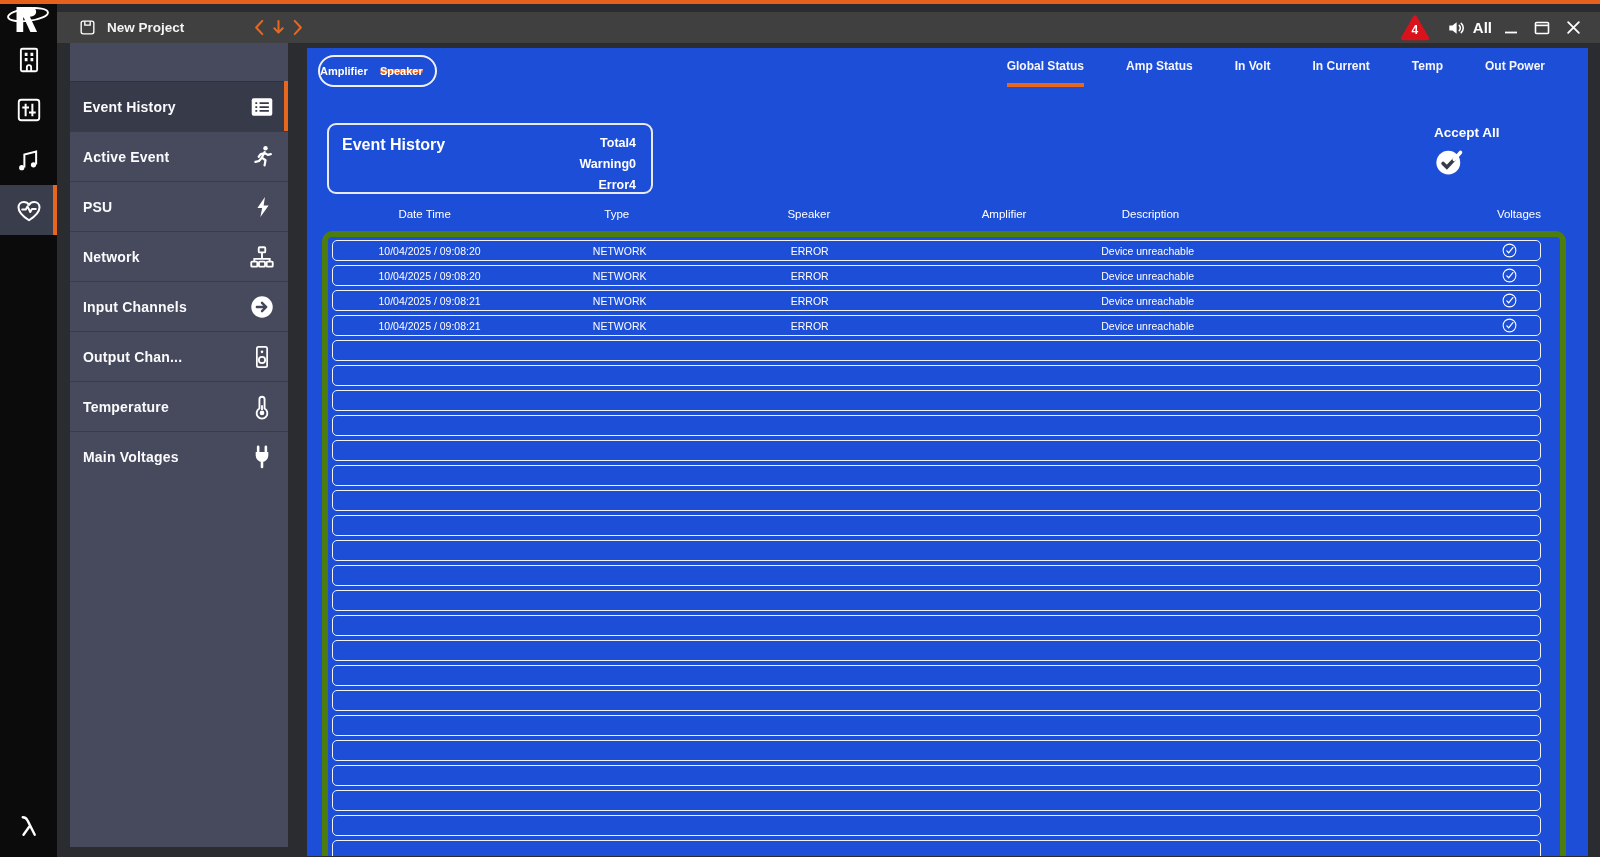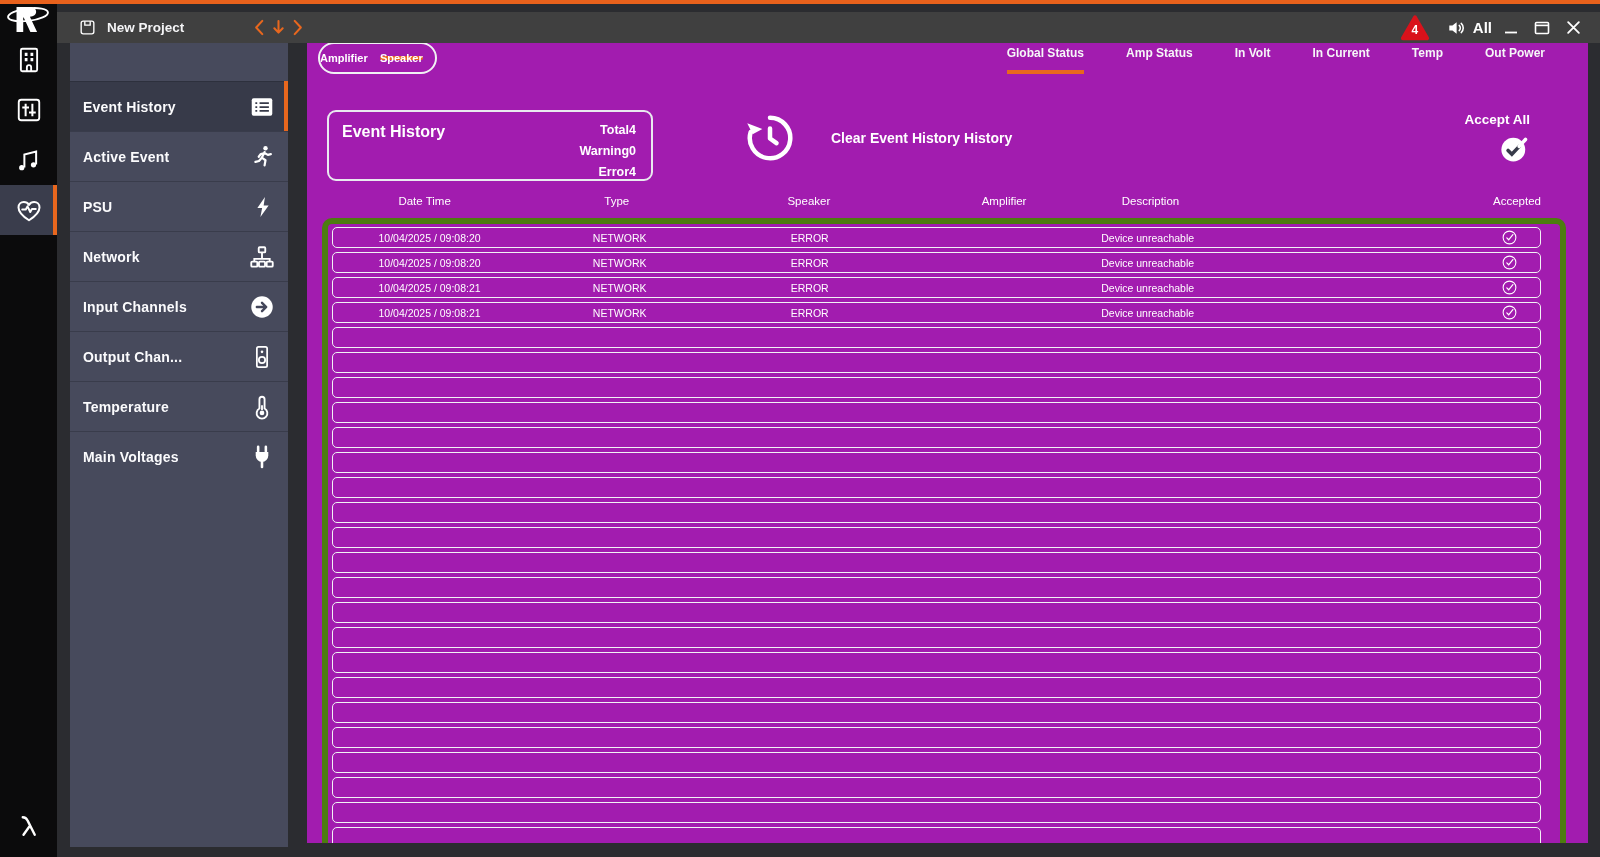--- a/index.html
+++ b/index.html
@@ -33,40 +33,40 @@
   .rail-item.bottom{position:absolute;left:0;right:0;bottom:8px;height:46px;}
   
   .sidebar{position:absolute;left:70px;top:35px;width:218px;height:812px;background:#474A5C;}
   .side-spacer{height:46px;}
   .side-item{position:relative;height:49px;display:flex;align-items:center;justify-content:space-between;
     padding:0 12px 0 13px;border-top:1px solid rgba(22,24,33,.28);cursor:pointer;}
   .side-item.sel{background:#373A49;}
   .side-item.sel::after{content:"";position:absolute;right:0;top:-1px;bottom:0;width:4px;background:#E8671E;}
   .side-label{font-size:14px;font-weight:700;letter-spacing:.2px;color:#FBFBFD;}
   
-  .main{position:absolute;left:307px;top:35px;width:1281px;height:808px;background:#a21caf;overflow:hidden;}
+  .main{position:absolute;left:307px;top:48px;width:1281px;height:808px;background:#1d4ed8;overflow:hidden;}
   .toggle{position:absolute;left:11px;top:7px;width:119px;height:32px;border:2px solid #F1F1F4;
     border-radius:18px;display:flex;box-sizing:border-box;overflow:hidden;}
   .opt{flex:1;display:flex;align-items:center;justify-content:center;font-size:11px;font-weight:700;
     color:#fff;border-radius:15px;cursor:pointer;}
   .opt.sel{background:#E8671E;margin:12px;}
   .tabs{position:absolute;right:43px;top:11px;display:flex;}
   .tab{padding:0 21px;font-size:12px;font-weight:600;color:#F6F6F8;cursor:pointer;white-space:nowrap;}
   .tab:last-child{padding-right:0;}
   .tab-label{display:inline-block;padding-bottom:10px;}
   .tab.active .tab-label{border-bottom:4px solid #E8671E;}
   .summary{position:absolute;left:20px;top:75px;width:326px;height:71px;border:2px solid #E9EAEF;
     border-radius:9px;box-sizing:border-box;}
   .summary-title{position:absolute;left:13px;top:11px;font-size:16px;font-weight:600;}
   .stats{position:absolute;left:219px;top:7px;width:88px;}
   .stat-row{display:flex;justify-content:flex-end;align-items:center;height:21.3px;
     font-size:12.5px;font-weight:700;}
   .clear-btn{position:absolute;left:436px;top:76px;display:flex;align-items:center;gap:34px;cursor:pointer;}
   .clear-label{font-size:14px;font-weight:600;}
-  .accept{position:absolute;left:1127px;top:77px;width:96px;text-align:right;}
+  .accept{position:absolute;left:1127px;top:77px;width:96px;text-align:left;}
   .accept-label{font-size:13.5px;font-weight:700;}
   .accept-ic{margin-top:6px;display:inline-block;cursor:pointer;}
   .thead{position:absolute;left:20px;top:160px;width:1220px;display:grid;
     grid-template-columns:16% 15.5% 16% 16% 8% 1fr;font-size:11.5px;font-weight:400;}
   .th{text-align:center;white-space:nowrap;}
   .th:last-child{text-align:right;padding-right:6px;}
   .rows-box{position:absolute;left:15px;top:183px;width:1244px;box-sizing:border-box;
     border:6px solid #4d7c0f;border-radius:10px;padding:3px 19px 8px 4px;}
   .row{height:21px;margin-bottom:4px;border:1.5px solid #F1F2F5;border-radius:5px;display:grid;
     grid-template-columns:16% 15.5% 16% 16% 8% 1fr;align-items:center;font-size:10.5px;
@@ -305,49 +305,39 @@
           <span>Warning</span>
           <span>0</span>
         </div>
         <div class="stat-row">
           <span>Error</span>
           <span>4</span>
         </div>
       </div>
   </section>
 
-  <div class="clear-btn">
-    <span class="icon" id="ic-hist">
-        <svg viewBox="0 0 24 24" width="54" height="54" fill="none" stroke="#fff" stroke-width="2" stroke-linecap="round" stroke-linejoin="round">
-          <path d="M12 3a9 9 0 1 1-8.6 6.4"></path>
-          <path d="M1.9 5.4 4.3 10.3 8.6 8Z" fill="#fff" stroke="none"></path>
-          <path d="M12 7.8v4.4l2.9 2.1"></path>
-        </svg>
-      </span>
-    <span class="clear-label">Clear Event History History</span>
-  </div>
 
   <div class="accept">
     <div class="accept-label">Accept All</div>
     <span class="icon accept-ic" id="ic-acc">
         <svg viewBox="0 0 26 26" width="31" height="31">
           <circle cx="12" cy="14" r="10" fill="#fff"></circle>
           <path d="M7.6 14.6l3.2 3.2L17 11.2" fill="none" stroke="#373A49" stroke-width="3" stroke-linecap="round"></path>
           <path d="M17 11.2 22.2 5.4" fill="none" stroke="#fff" stroke-width="3" stroke-linecap="round"></path>
         </svg>
       </span>
   </div>
 
   <div class="thead" id="thead">
       <span class="th">Date Time</span>
       <span class="th">Type</span>
       <span class="th">Speaker</span>
       <span class="th">Amplifier</span>
       <span class="th">Description</span>
-      <span class="th">Accepted</span>
+      <span class="th">Voltages</span>
     </div>
   <div class="rows-box" id="rowsbox">
       <div class="row">
         <span class="cell">10/04/2025 / 09:08:20</span>
         <span class="cell">NETWORK</span>
         <span class="cell">ERROR</span>
         <span class="cell"></span>
         <span class="cell">Device unreachable</span>
         <span class="cell accept-cell">
           <span class="icon">

